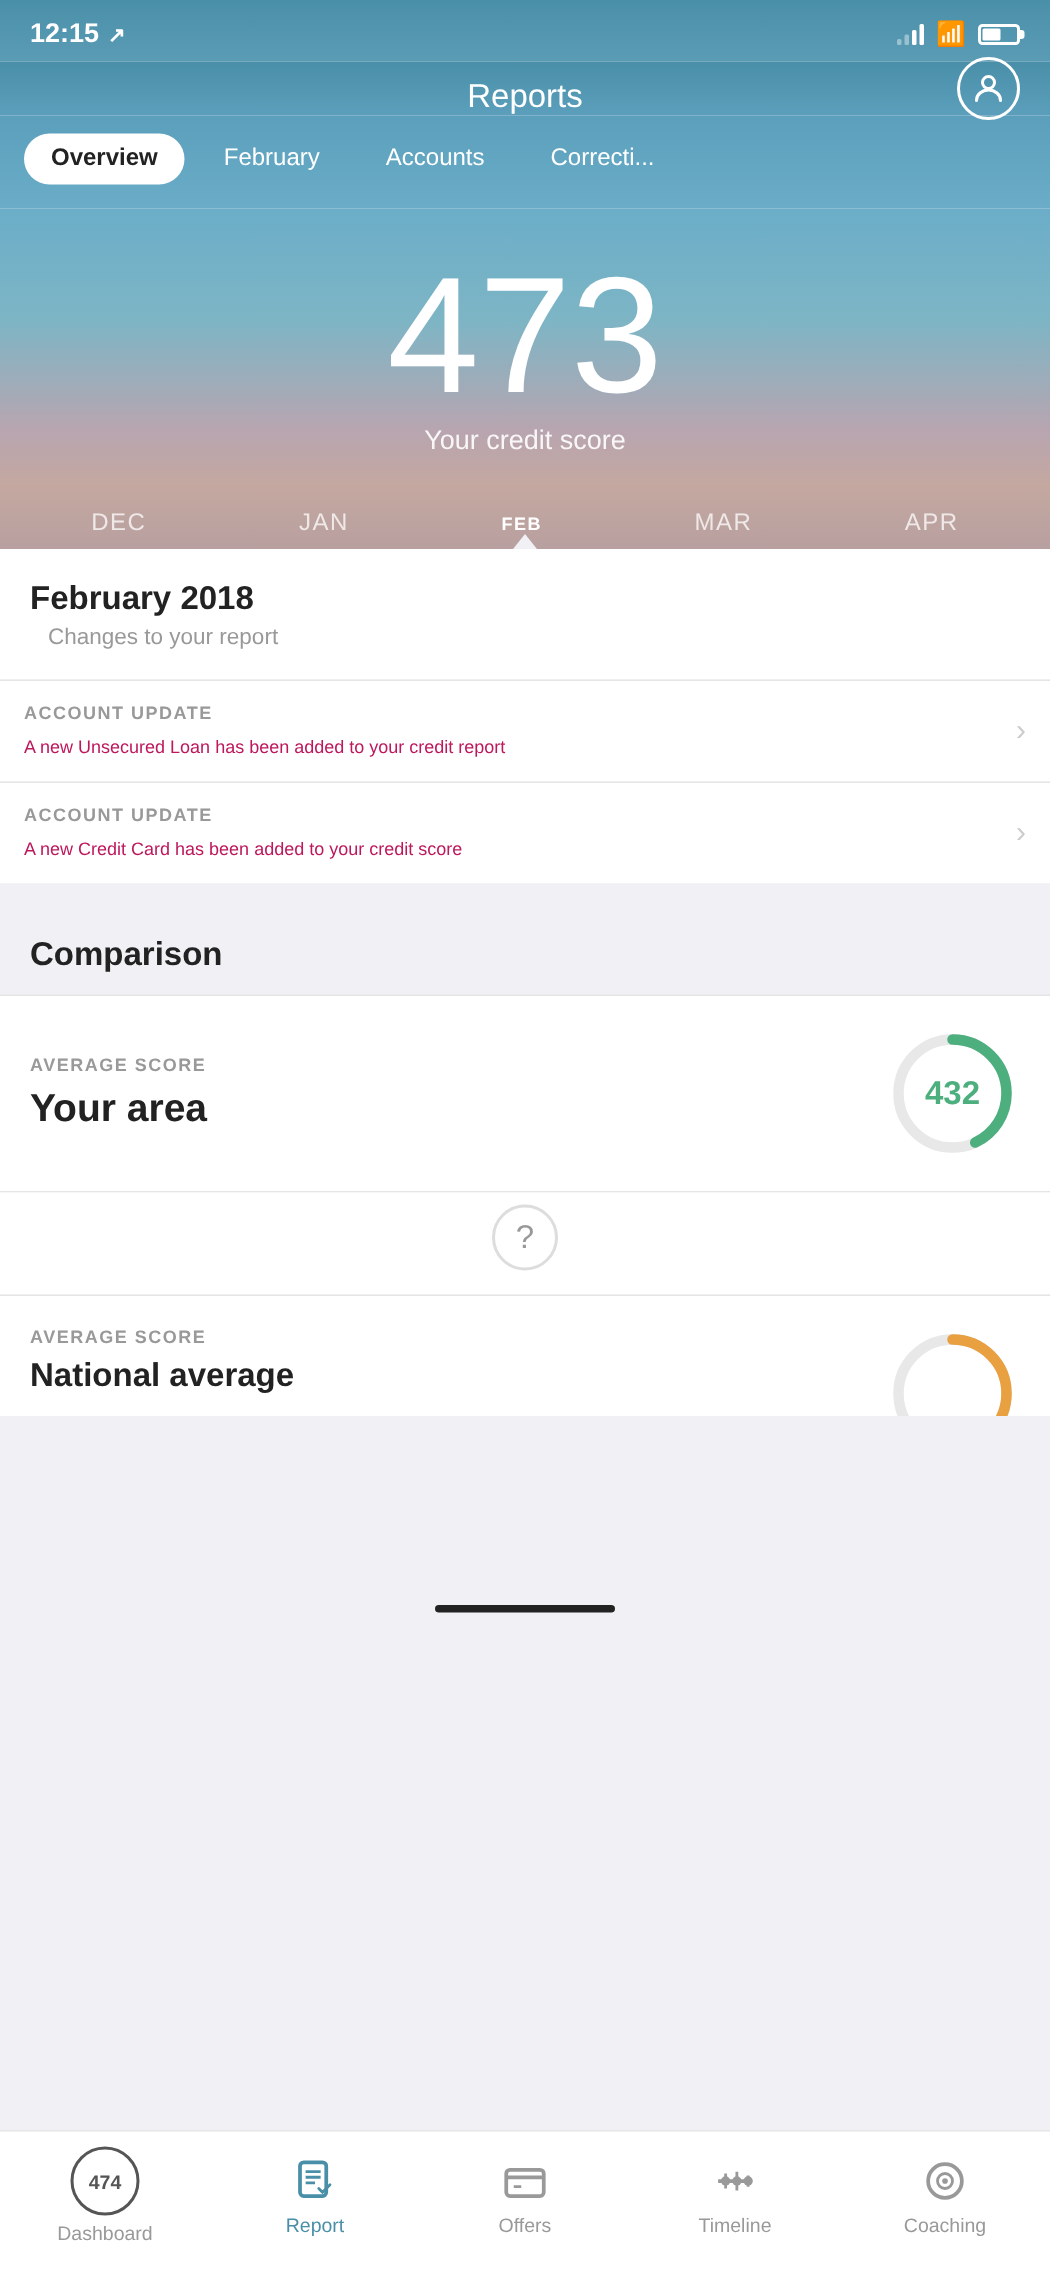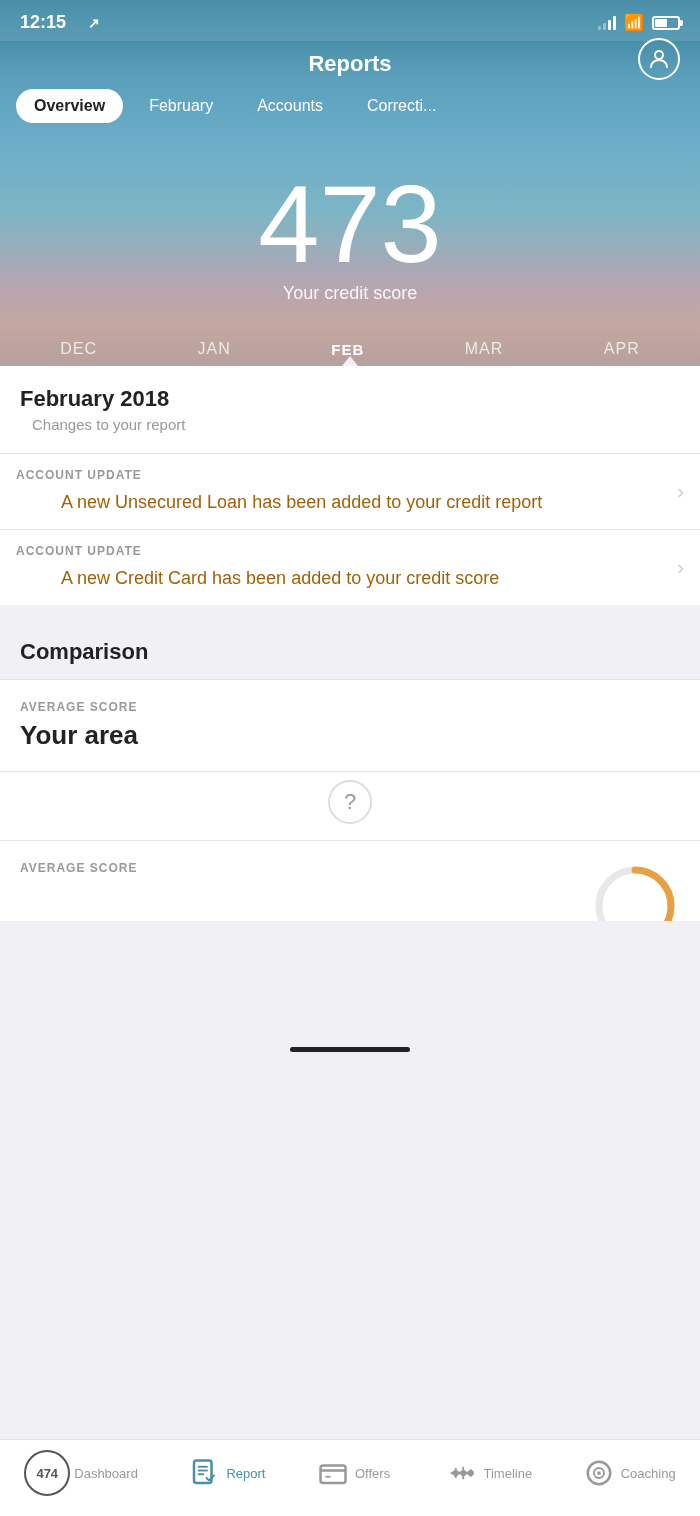--- a/index.html
+++ b/index.html
@@ -6,41 +6,41 @@
     * { margin: 0; padding: 0; box-sizing: border-box; }
     body { width: 700px; min-height: 1516px; font-family: -apple-system, BlinkMacSystemFont, 'Helvetica Neue', sans-serif; background: #f0f0f5; overflow-x: hidden; }
 
     
     .status-bar {
       background: linear-gradient(180deg, #4a8fa8 0%, #5b9cb5 100%);
       display: flex; align-items: center; justify-content: space-between;
       padding: 12px 20px 8px;
       color: white; font-size: 18px; font-weight: 600;
     }
-    .status-left { display: flex; align-items: center; gap: 22px; }
+    .status-left { display: flex; align-items: center; gap: 6px; }
     .status-right { display: flex; align-items: center; gap: 8px; }
     .signal-bars { display: flex; align-items: flex-end; gap: 2px; height: 14px; }
     .signal-bar { width: 3px; background: white; border-radius: 1px; }
     .signal-bar:nth-child(1) { height: 4px; opacity: 0.4; }
     .signal-bar:nth-child(2) { height: 7px; opacity: 0.4; }
     .signal-bar:nth-child(3) { height: 10px; }
     .signal-bar:nth-child(4) { height: 14px; }
     .wifi-icon { font-size: 16px; }
     .battery { display: flex; align-items: center; gap: 2px; }
     .battery-body { width: 28px; height: 14px; border: 2px solid white; border-radius: 3px; position: relative; }
     .battery-body::after { content: ''; position: absolute; right: -5px; top: 50%; transform: translateY(-50%); width: 3px; height: 6px; background: white; border-radius: 0 2px 2px 0; }
     .battery-fill { position: absolute; left: 1px; top: 1px; bottom: 1px; width: 50%; background: white; border-radius: 1px; }
 
     
     .header {
       background: linear-gradient(180deg, #4a8fa8 0%, #5b9fbc 100%);
       padding: 10px 20px 0;
       display: flex; align-items: center; justify-content: center; position: relative;
     }
-    .header-title { color: white; font-size: 22px; font-weight: 700; text-align: center; flex: 1; }
+    .header-title { color: white; font-size: 22px; font-weight: 400; text-align: center; flex: 1; }
     .profile-btn {
       position: absolute; right: 20px; top: 50%; transform: translateY(-50%);
       width: 42px; height: 42px; border-radius: 50%; border: 2px solid white;
       display: flex; align-items: center; justify-content: center;
       background: transparent; cursor: pointer;
     }
 
     
     .tabs {
       background: linear-gradient(180deg, #5b9fbc 0%, #6badc8 100%);
@@ -60,21 +60,21 @@
     .score-number { font-size: 110px; font-weight: 200; color: white; line-height: 1; }
     .score-label { font-size: 18px; color: rgba(255,255,255,0.9); margin-top: 4px; }
 
     
     .month-selector {
       background: linear-gradient(180deg, #c4a8a0 0%, #b8a0a0 100%);
       display: flex; align-items: center; justify-content: space-around;
       padding: 16px 10px 8px; position: relative;
     }
     .month-item { font-size: 16px; color: rgba(255,255,255,0.75); font-weight: 500; letter-spacing: 1px; }
-    .month-item.active { color: white; font-weight: 700; font-size: 15px; text-align: right; }
+    .month-item.active { color: white; font-weight: 700; font-size: 12px; text-align: right; }
     .month-indicator {
       position: absolute; bottom: 0; left: 50%; transform: translateX(-50%);
       width: 0; height: 0;
       border-left: 8px solid transparent;
       border-right: 8px solid transparent;
       border-bottom: 10px solid #f0f0f5;
     }
 
     
     .content { background: #f0f0f5; }
@@ -83,21 +83,21 @@
     .section-header { background: white; padding: 20px 20px 6px; }
     .section-date { font-size: 22px; font-weight: 700; color: #222; }
     .section-sub { font-size: 15px; color: #999; margin-top: 4px; padding-bottom: 14px; margin-left: 12px; }
 
     
     .divider { height: 1px; background: #e5e5e5; margin: 0; }
 
     
     .update-item { background: white; padding: 14px 16px; display: flex; align-items: center; justify-content: space-between; }
     .update-label { font-size: 12px; font-weight: 600; color: #999; letter-spacing: 1px; text-transform: uppercase; margin-bottom: 8px; }
-    .update-text { font-size: 18px; color: #a16207; line-height: 1.4; max-width: 580px; margin-left: 45px; }
+    .update-text { font-size: 12px; color: #be185d; line-height: 1.4; max-width: 580px; }
     .chevron-right { color: #ccc; font-size: 20px; flex-shrink: 0; margin-left: 10px; }
 
     .gap { height: 12px; background: #f0f0f5; }
 
     
     .comparison-header { background: #f0f0f5; padding: 22px 20px 14px; }
     .comparison-title { font-size: 22px; font-weight: 700; color: #222; }
 
     
     .avg-item { background: white; padding: 20px 20px; display: flex; align-items: center; justify-content: space-between; border-bottom: 1px solid #e5e5e5; }
@@ -124,21 +124,21 @@
     .avg-item-partial { background: white; padding: 20px 20px 0; display: flex; align-items: flex-start; justify-content: space-between; overflow: hidden; height: 80px; }
 
     
     .bottom-nav {
       position: fixed; bottom: 0; left: 0; width: 700px;
       background: white; border-top: 1px solid #e5e5e5;
       display: flex; align-items: center; justify-content: space-around;
       padding: 10px 0 20px;
       z-index: 100;
     }
-    .nav-item { display: flex; align-items: center; gap: 4px; cursor: pointer; min-width: 80px; }
+    .nav-item { display: flex; flex-direction: column; align-items: center; gap: 4px; cursor: pointer; min-width: 80px; }
     .nav-item-label { font-size: 13px; color: #999; }
     .nav-item.active .nav-item-label { color: #4a8fa8; }
     .nav-icon-wrap { position: relative; width: 36px; height: 36px; display: flex; align-items: center; justify-content: center; }
     .dashboard-circle {
       width: 46px; height: 46px; border-radius: 50%; border: 2px solid #555;
       display: flex; align-items: center; justify-content: center;
       font-size: 13px; font-weight: 600; color: #555;
     }
 
     .home-indicator { height: 5px; width: 120px; background: #222; border-radius: 3px; margin: 6px auto 0; }
@@ -234,31 +234,39 @@
   <div class="comparison-header">
     <div class="comparison-title">Comparison</div>
   </div>
   <div class="divider"></div>
 
   <div class="avg-item">
     <div class="avg-left">
       <div class="avg-label">AVERAGE SCORE</div>
       <div class="avg-name">Your area</div>
     </div>
+    <div class="donut-container">
+      <svg class="donut-svg" viewBox="0 0 90 90">
+        <circle cx="45" cy="45" r="36" fill="none" stroke="#e8e8e8" stroke-width="7"></circle>
+        <circle cx="45" cy="45" r="36" fill="none" stroke="#4caf7d" stroke-width="7" stroke-dasharray="226.2" stroke-dashoffset="128.9" stroke-linecap="round"></circle>
+      </svg>
+      <div class="donut-value">432</div>
+    </div>
   </div>
 
   <div style="background:white; display:flex; justify-content:flex-end; padding: 8px 20px 16px;">
     <div class="question-circle">?</div>
   </div>
 
   <div class="divider"></div>
 
   <div class="avg-item-partial">
     <div class="avg-left">
       <div class="avg-label">AVERAGE SCORE</div>
+      <div class="avg-name" style="font-size:22px;">National average</div>
     </div>
     <div class="donut-partial">
       <svg viewBox="0 0 90 90" width="90" height="90" style="transform: rotate(-90deg);">
         <circle cx="45" cy="45" r="36" fill="none" stroke="#e8e8e8" stroke-width="7"></circle>
         <circle cx="45" cy="45" r="36" fill="none" stroke="#e8a040" stroke-width="7" stroke-dasharray="226.2" stroke-dashoffset="90.5" stroke-linecap="round"></circle>
       </svg>
     </div>
   </div>
 
   <div class="bottom-spacer"></div>

